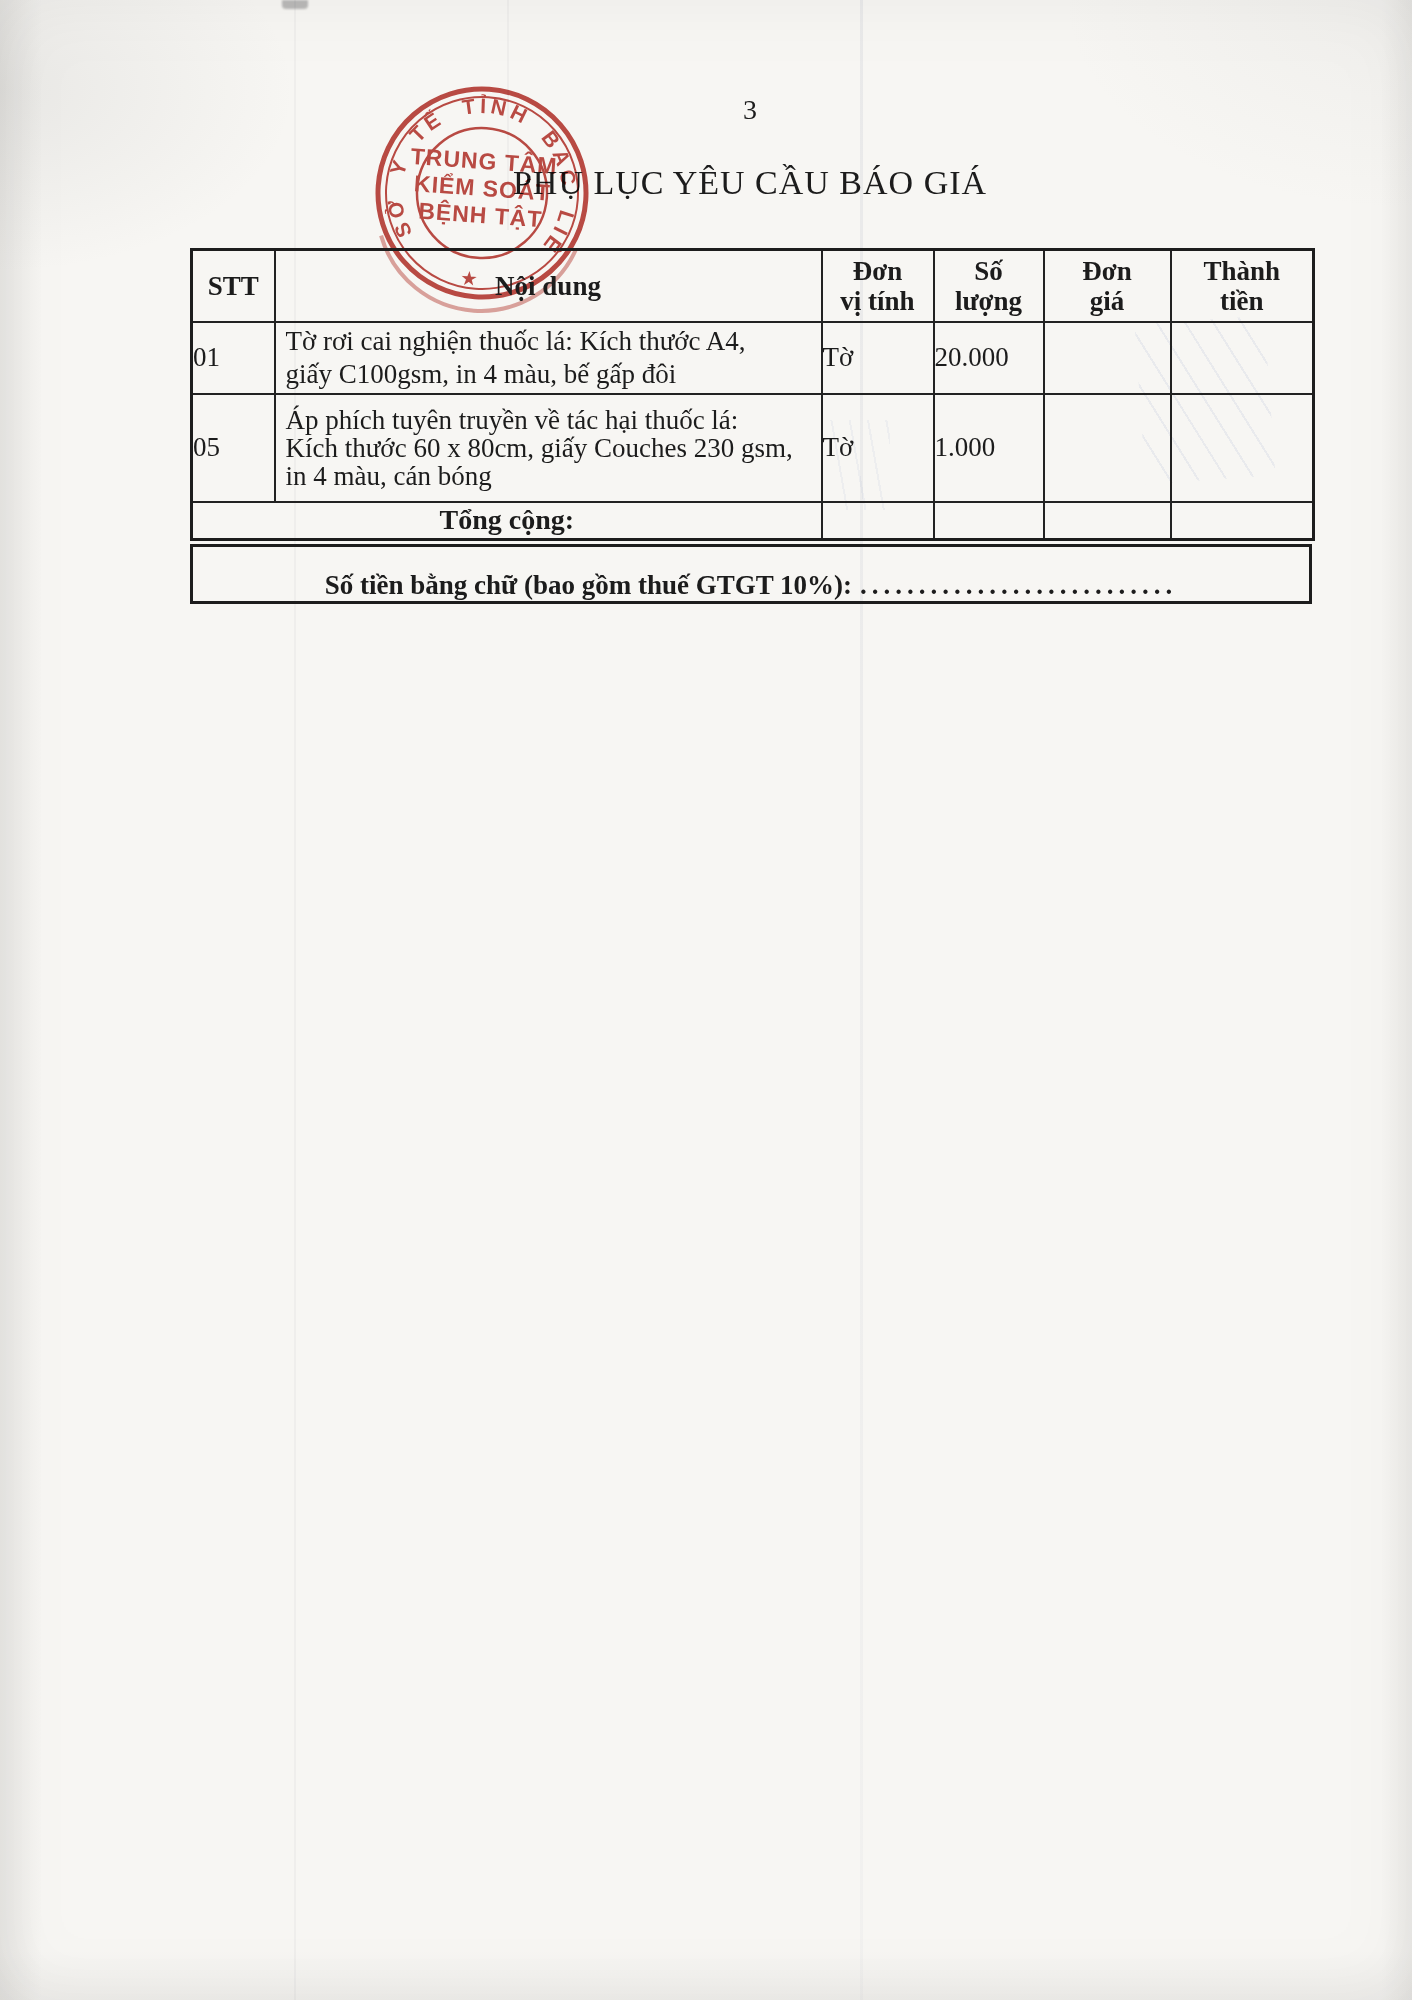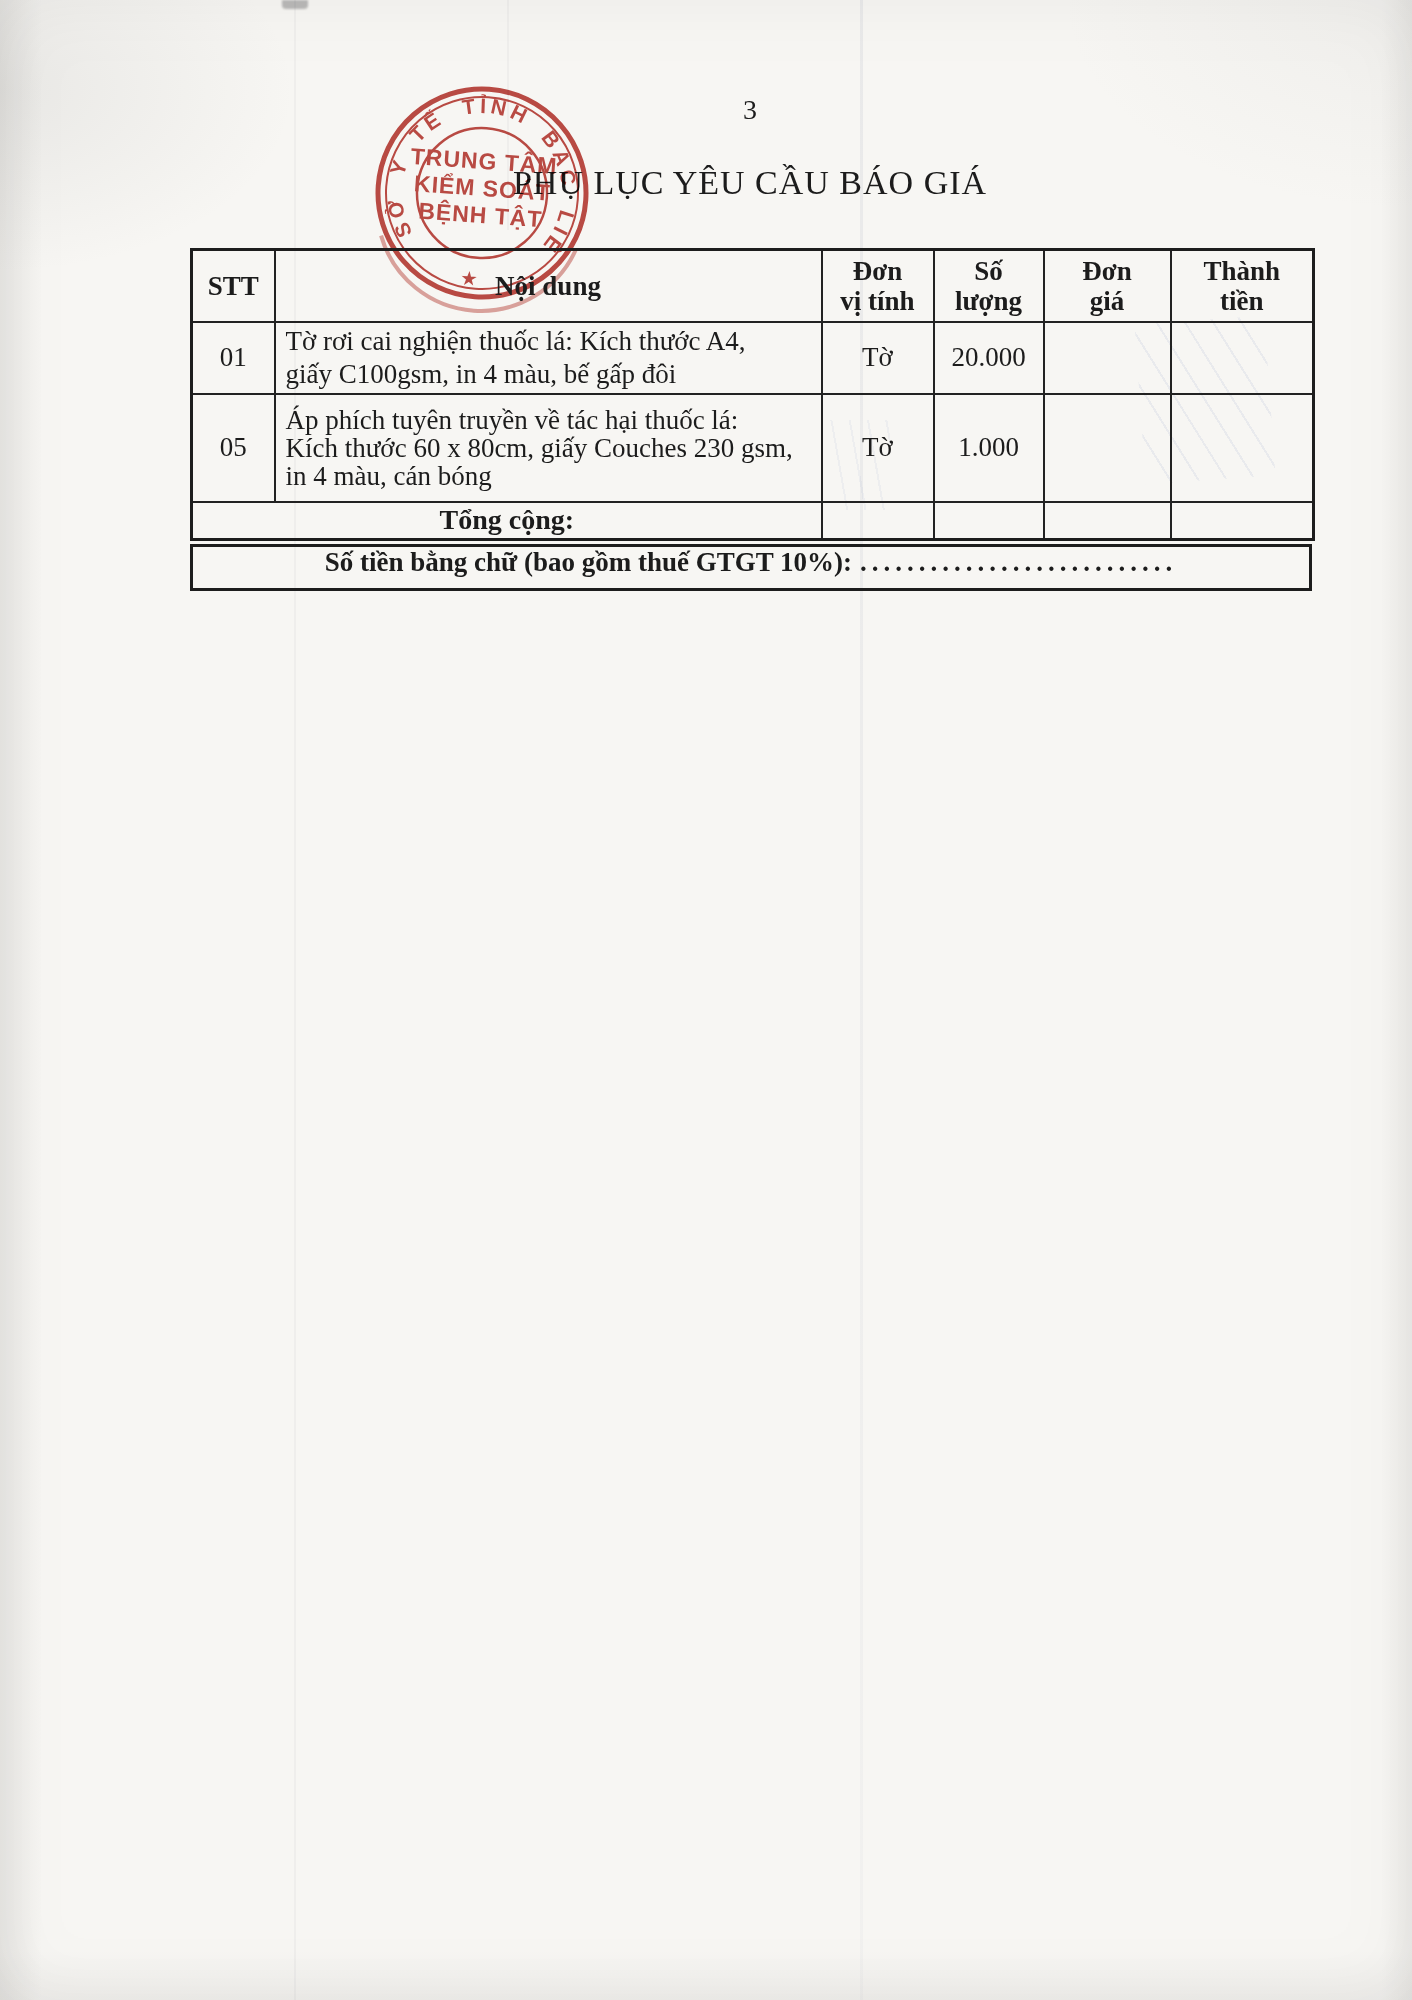--- a/index.html
+++ b/index.html
@@ -66,30 +66,30 @@
     font-size: 27px;
     border-radius: 20px;
   }
   table.quote td, table.quote th { border: 2px solid #222; vertical-align: middle; }
   table.quote { border: 3px solid #1d1d1d; }
   th { font-weight: bold; text-align: center; line-height: 1.12; padding: 2px 0; }
   tr.hdr { height: 72px; }
   tr.r1 { height: 66px; }
   tr.r2 { height: 108px; }
   tr.rt { height: 38px; }
-  td.c { text-align: center; }
+  td.c { text-align: left; }
   td.l { text-align: left; padding: 2px 24px 2px 10px; }
   .wrap1 { max-width: 506px; line-height: 33px; }
   .wrap2 { max-width: 522px; line-height: 28px; }
   td.total-cell { text-align: center; font-weight: bold; font-size: 28px; }
   .amount-row {
     margin-top: 3px;
     border: 3px solid #1d1d1d;
-    height: 47px;
-    display: flex; align-items: flex-start; justify-content: center;
+    height: 60px;
+    display: flex; align-items: flex-end; justify-content: center;
     font-weight: bold; font-size: 27px;
     white-space: nowrap;
   }
   .amount-row .dots { letter-spacing: 5px; margin-left: 8px; }
 </style>
 </head>
 <body>
 
 <div class="page">
 

